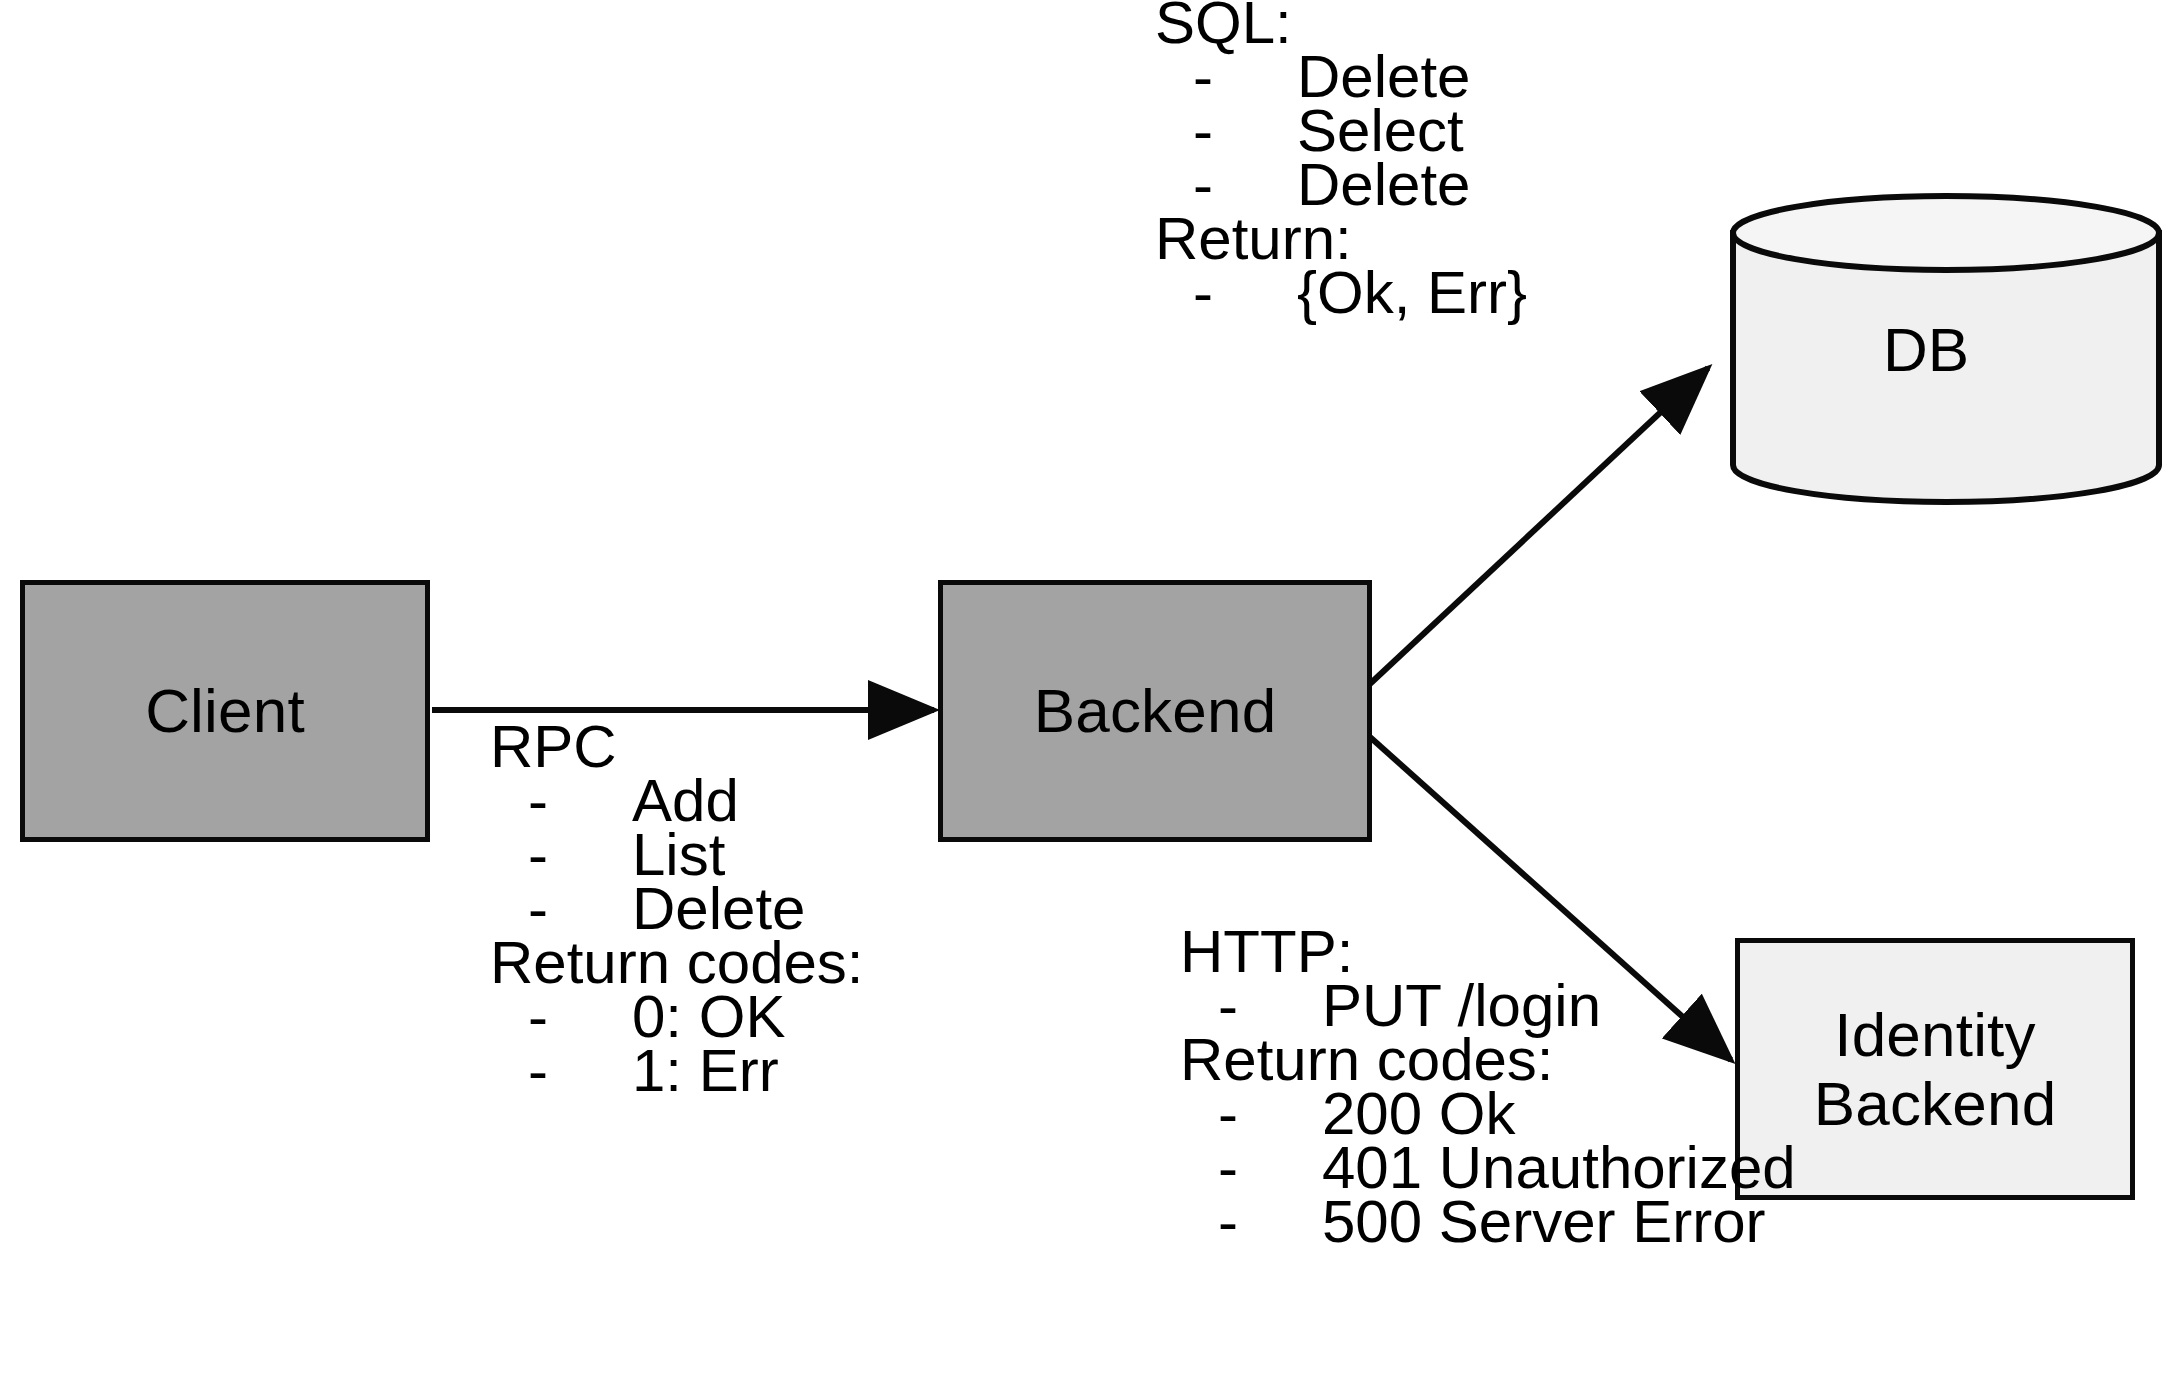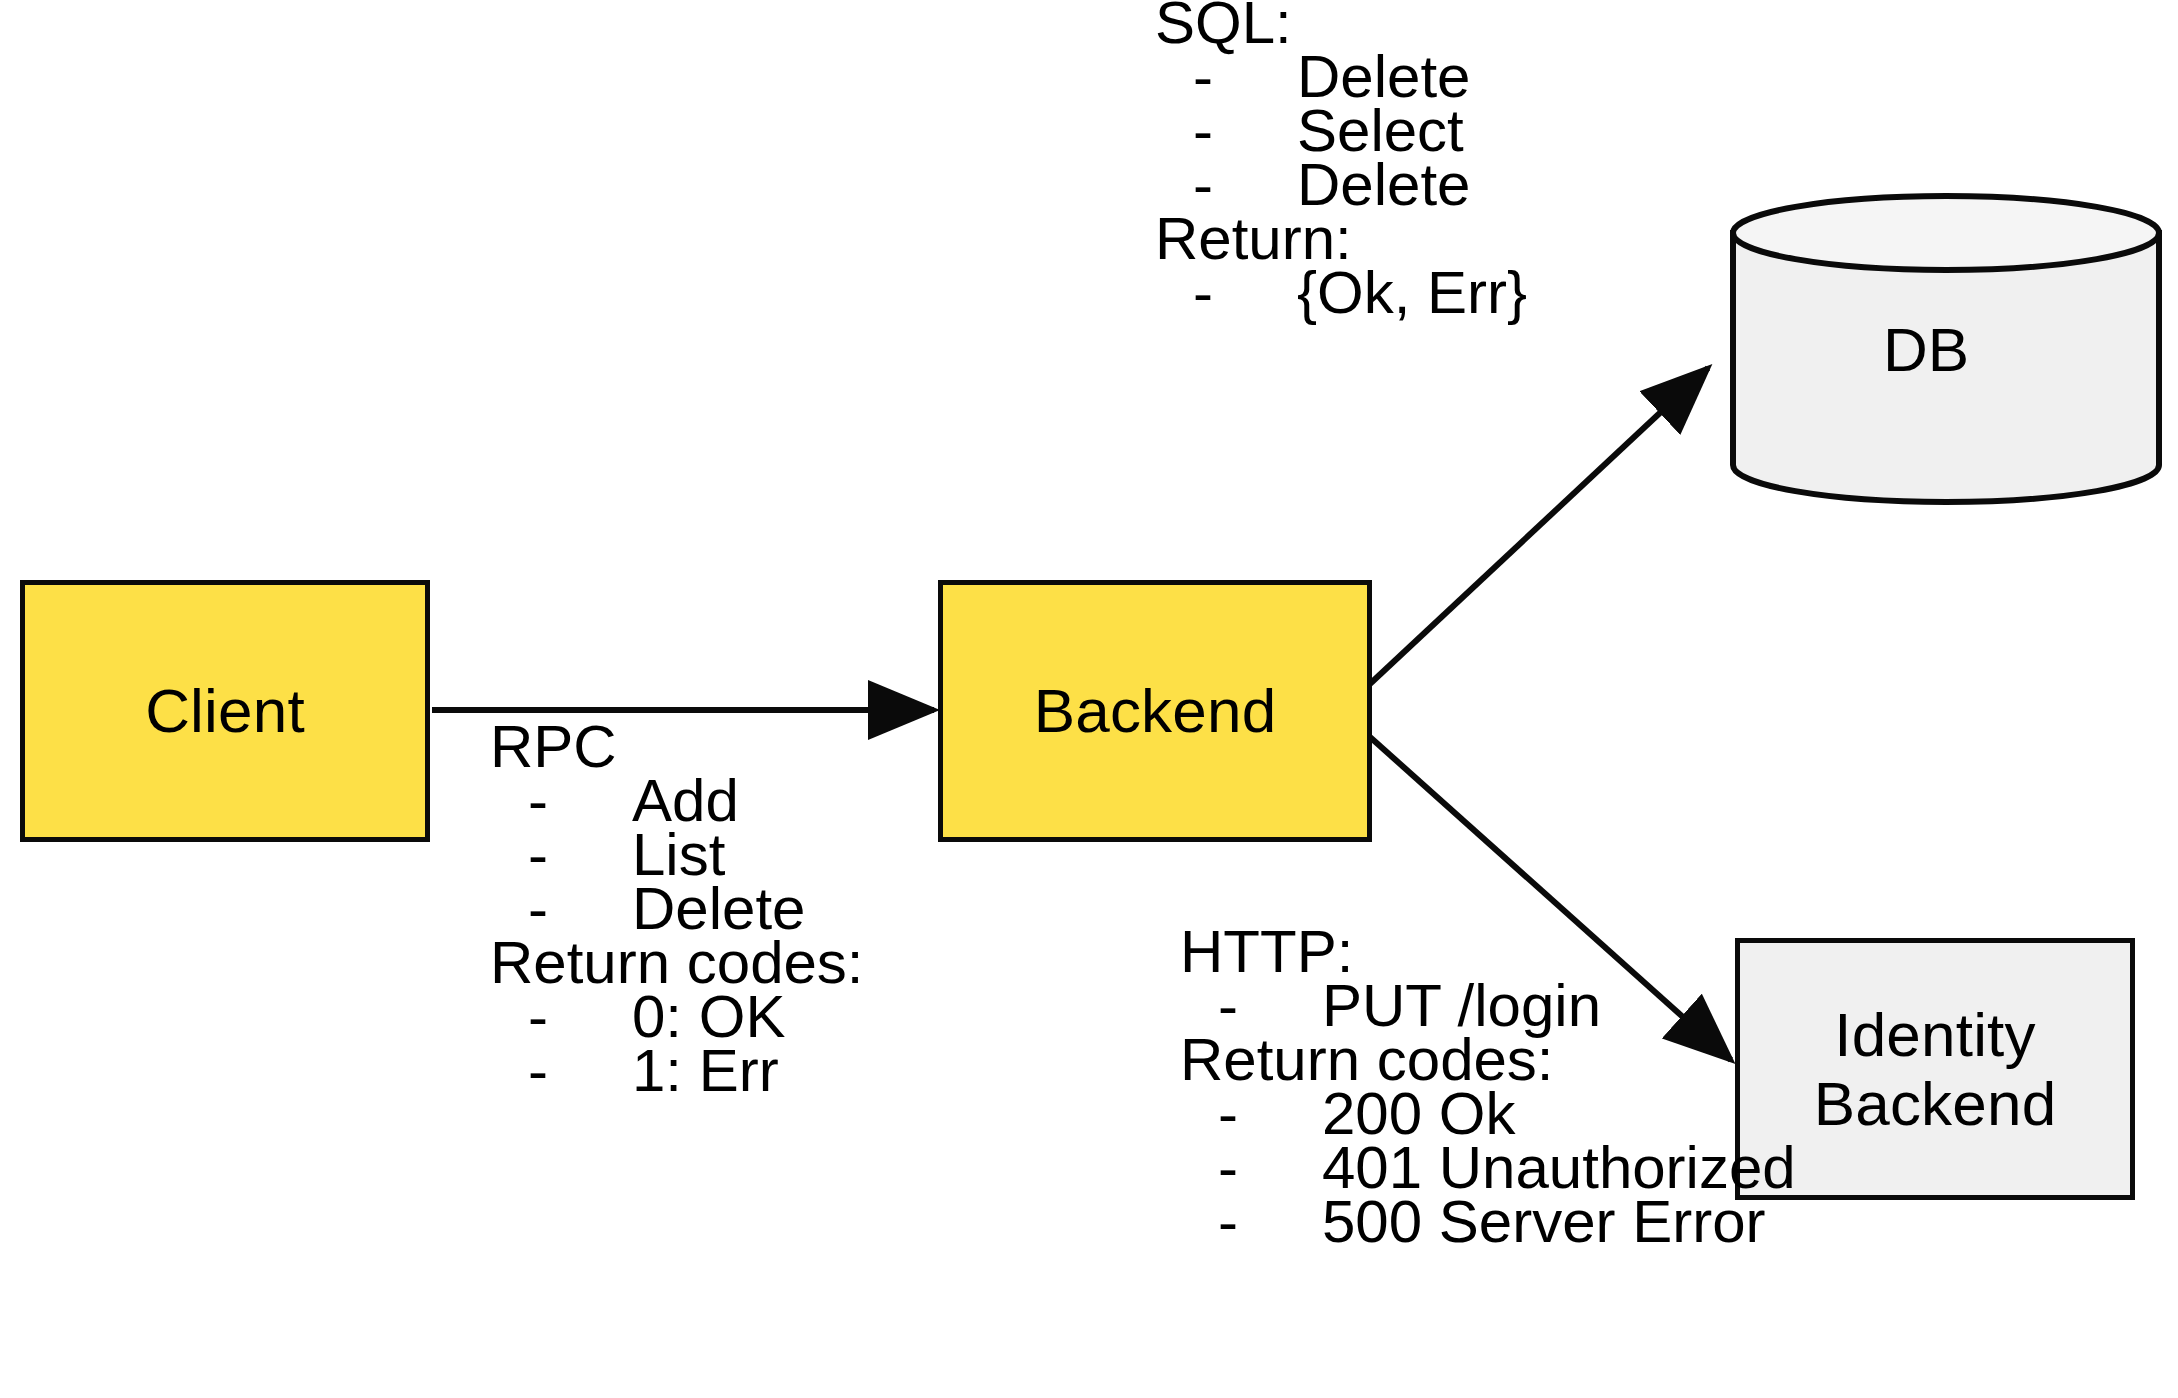--- a/index.html
+++ b/index.html
@@ -33,21 +33,21 @@
     align-items: center;
     justify-content: center;
     text-align: center;
     line-height: 1.12;
   }
   .node-label {
     font-size: 62px;
     letter-spacing: 0.2px;
   }
   .box-client, .box-backend {
-    background: #fde047;
+    background: #a3a3a3;
     border: 5px solid #0a0a0a;
   }
   .box-idp {
     background: #F0F0F0;
     border: 5px solid #0a0a0a;
   }
   #client-node  { left: 20px;   top: 580px; width: 410px; height: 262px; }
   #backend-node { left: 938px;  top: 580px; width: 434px; height: 262px; }
   #idp-node     { left: 1735px; top: 938px; width: 400px; height: 262px; }
 

